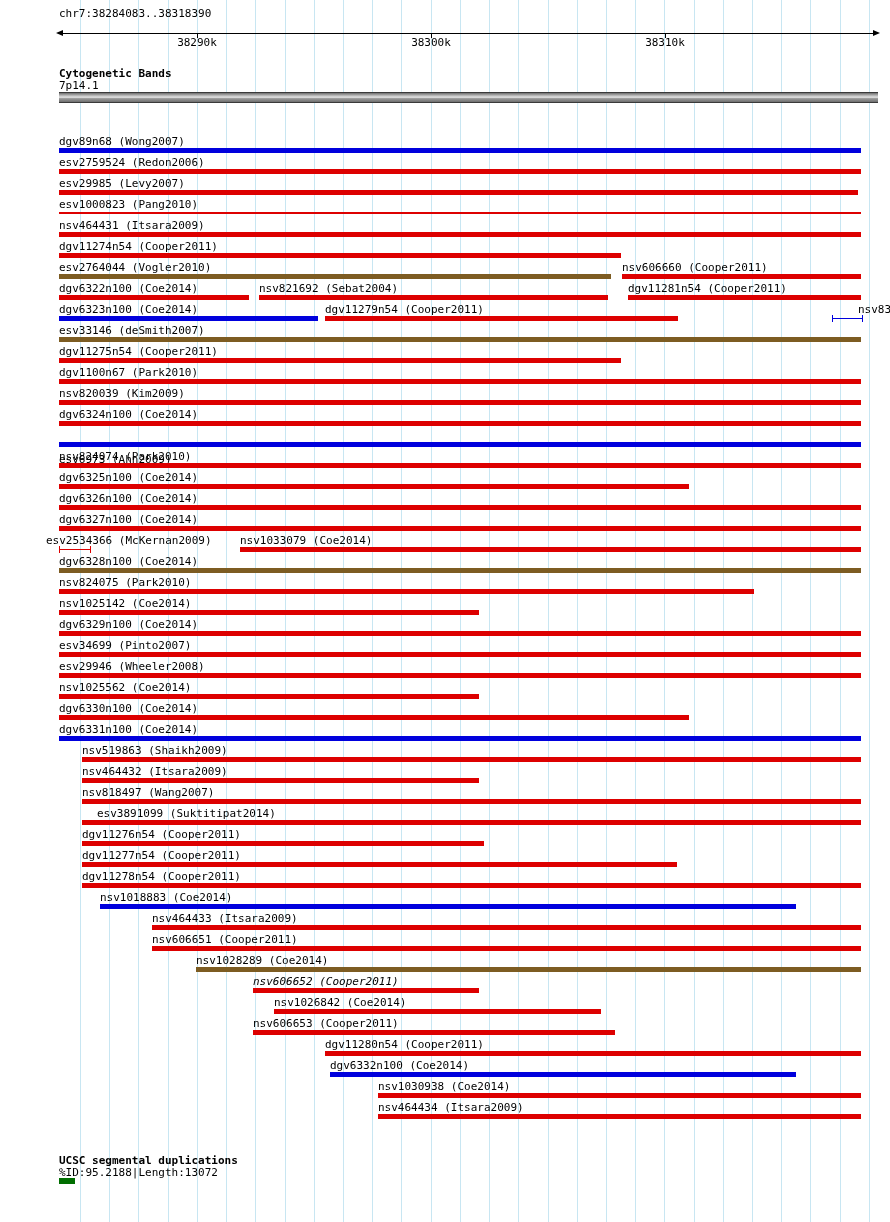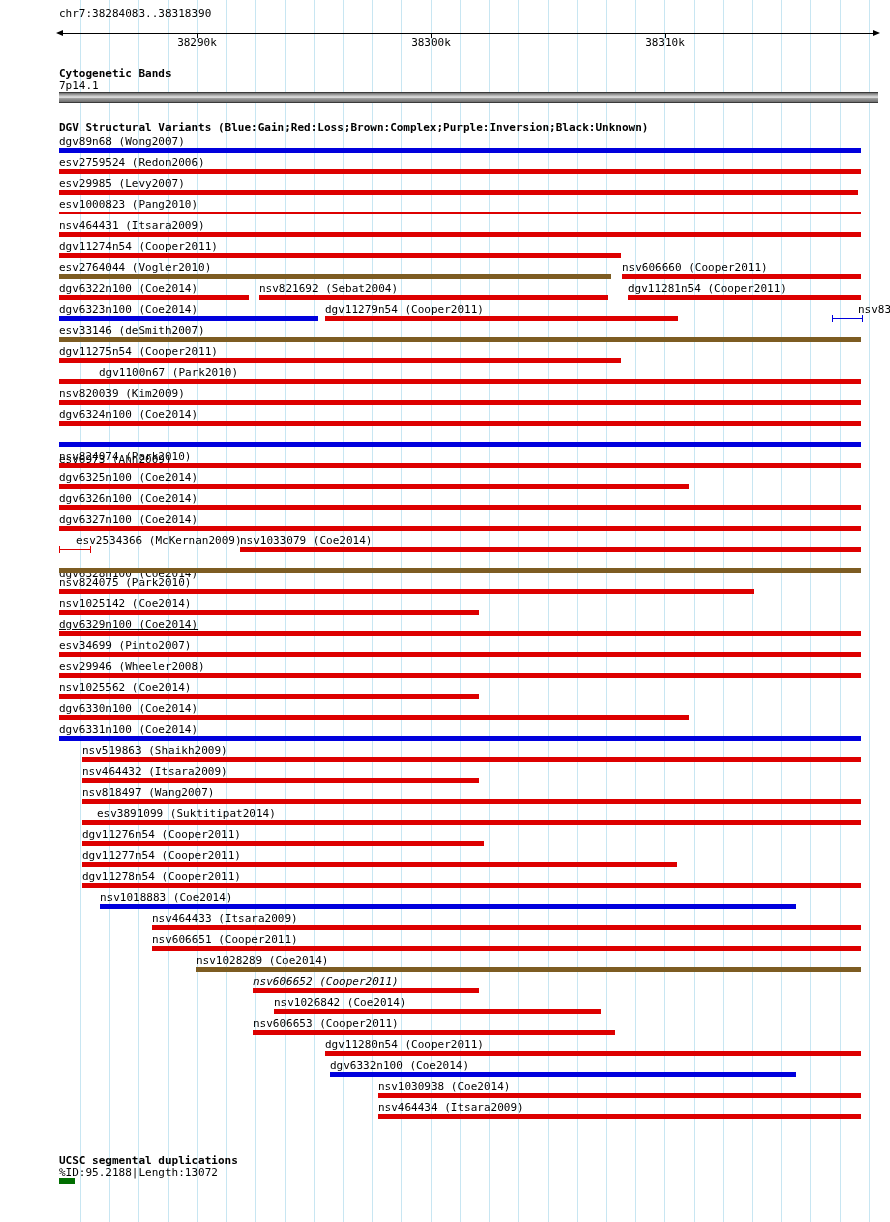--- a/index.html
+++ b/index.html
@@ -39,21 +39,20 @@
       <div class="tick" style="left: 431px;"></div>
       <div class="tick-label" style="left: 431px;">38300k</div>
       <div class="tick" style="left: 665px;"></div>
       <div class="tick-label" style="left: 665px;">38310k</div>
     </div>
 
   <div class="txt bold" style="left:59px;top:68px;">Cytogenetic Bands</div>
   <div class="txt" style="left:59px;top:80px;">7p14.1</div>
   <div class="cytoband-bar"></div>
 
-  <div class="txt bold" style="left:59px;top:122px;">DGV Structural Variants (Blue:Gain;Red:Loss;Brown:Complex;Purple:Inversion;Black:Unknown)</div>
   <div id="dgv-rows">
       <div class="txt" style="left: 59px; top: 136px;">dgv89n68 (Wong2007)</div>
       <div class="feat-bar" style="left: 59px; width: 802px; top: 148px; height: 5px; background: rgb(0, 0, 221);"></div>
       <div class="txt" style="left: 59px; top: 157px;">esv2759524 (Redon2006)</div>
       <div class="feat-bar" style="left: 59px; width: 802px; top: 169px; height: 5px; background: rgb(221, 0, 0);"></div>
       <div class="txt" style="left: 59px; top: 178px;">esv29985 (Levy2007)</div>
       <div class="feat-bar" style="left: 59px; width: 799px; top: 190px; height: 5px; background: rgb(221, 0, 0);"></div>
       <div class="txt" style="left: 59px; top: 199px;">esv1000823 (Pang2010)</div>
       <div class="feat-bar" style="left: 59px; width: 802px; top: 212px; height: 2px; background: rgb(221, 0, 0);"></div>
       <div class="txt" style="left: 59px; top: 220px;">nsv464431 (Itsara2009)</div>
@@ -73,47 +72,47 @@
       <div class="txt" style="left: 59px; top: 304px;">dgv6323n100 (Coe2014)</div>
       <div class="feat-bar" style="left: 59px; width: 259px; top: 316px; height: 5px; background: rgb(0, 0, 221);"></div>
       <div class="txt" style="left: 325px; top: 304px;">dgv11279n54 (Cooper2011)</div>
       <div class="feat-bar" style="left: 325px; width: 353px; top: 316px; height: 5px; background: rgb(221, 0, 0);"></div>
       <div class="txt" style="left: 830px; top: 304px; margin-left: 28px;">nsv830965</div>
       <div class="feat-bar" style="left: 832px; width: 29px; top: 315px; height: 7px; border-left: 1px solid rgb(0, 0, 221); border-right: 1px solid rgb(0, 0, 221); background: linear-gradient(transparent 3px, rgb(0, 0, 221) 3px, rgb(0, 0, 221) 4px, transparent 4px);"></div>
       <div class="txt" style="left: 59px; top: 325px;">esv33146 (deSmith2007)</div>
       <div class="feat-bar" style="left: 59px; width: 802px; top: 337px; height: 5px; background: rgb(125, 92, 34);"></div>
       <div class="txt" style="left: 59px; top: 346px;">dgv11275n54 (Cooper2011)</div>
       <div class="feat-bar" style="left: 59px; width: 562px; top: 358px; height: 5px; background: rgb(221, 0, 0);"></div>
-      <div class="txt" style="left: 59px; top: 367px; margin-left: 40px;">dgv1100n67 (Park2010)</div>
+      <div class="txt" style="left: 59px; top: 367px;">dgv1100n67 (Park2010)</div>
       <div class="feat-bar" style="left: 59px; width: 802px; top: 379px; height: 5px; background: rgb(221, 0, 0);"></div>
       <div class="txt" style="left: 59px; top: 388px;">nsv820039 (Kim2009)</div>
       <div class="feat-bar" style="left: 59px; width: 802px; top: 400px; height: 5px; background: rgb(221, 0, 0);"></div>
       <div class="txt" style="left: 59px; top: 409px;">dgv6324n100 (Coe2014)</div>
       <div class="feat-bar" style="left: 59px; width: 802px; top: 421px; height: 5px; background: rgb(221, 0, 0);"></div>
       <div class="txt" style="left: 59px; top: 454px;">esv6973 (Ahn2009)</div>
       <div class="feat-bar" style="left: 59px; width: 802px; top: 442px; height: 5px; background: rgb(0, 0, 221);"></div>
       <div class="txt" style="left: 59px; top: 451px;">nsv824074 (Park2010)</div>
       <div class="feat-bar" style="left: 59px; width: 802px; top: 463px; height: 5px; background: rgb(221, 0, 0);"></div>
       <div class="txt" style="left: 59px; top: 472px;">dgv6325n100 (Coe2014)</div>
       <div class="feat-bar" style="left: 59px; width: 630px; top: 484px; height: 5px; background: rgb(221, 0, 0);"></div>
       <div class="txt" style="left: 59px; top: 493px;">dgv6326n100 (Coe2014)</div>
       <div class="feat-bar" style="left: 59px; width: 802px; top: 505px; height: 5px; background: rgb(221, 0, 0);"></div>
       <div class="txt" style="left: 59px; top: 514px;">dgv6327n100 (Coe2014)</div>
       <div class="feat-bar" style="left: 59px; width: 802px; top: 526px; height: 5px; background: rgb(221, 0, 0);"></div>
-      <div class="txt" style="left: 76px; top: 535px;">esv2534366 (McKernan2009)</div>
+      <div class="txt" style="left: 46px; top: 535px;">esv2534366 (McKernan2009)</div>
       <div class="feat-bar" style="left: 59px; width: 30px; top: 546px; height: 7px; border-left: 1px solid rgb(221, 0, 0); border-right: 1px solid rgb(221, 0, 0); background: linear-gradient(transparent 3px, rgb(221, 0, 0) 3px, rgb(221, 0, 0) 4px, transparent 4px);"></div>
       <div class="txt" style="left: 240px; top: 535px;">nsv1033079 (Coe2014)</div>
       <div class="feat-bar" style="left: 240px; width: 621px; top: 547px; height: 5px; background: rgb(221, 0, 0);"></div>
-      <div class="txt" style="left: 59px; top: 568px;">dgv6328n100 (Coe2014)</div>
+      <div class="txt" style="left: 59px; top: 556px;">dgv6328n100 (Coe2014)</div>
       <div class="feat-bar" style="left: 59px; width: 802px; top: 568px; height: 5px; background: rgb(125, 92, 34);"></div>
       <div class="txt" style="left: 59px; top: 577px;">nsv824075 (Park2010)</div>
       <div class="feat-bar" style="left: 59px; width: 695px; top: 589px; height: 5px; background: rgb(221, 0, 0);"></div>
       <div class="txt" style="left: 59px; top: 598px;">nsv1025142 (Coe2014)</div>
       <div class="feat-bar" style="left: 59px; width: 420px; top: 610px; height: 5px; background: rgb(221, 0, 0);"></div>
-      <div class="txt" style="left: 59px; top: 619px; text-decoration: underline;">dgv6329n100 (Coe2014)</div>
+      <div class="txt" style="left: 59px; top: 619px;">dgv6329n100 (Coe2014)</div>
       <div class="feat-bar" style="left: 59px; width: 802px; top: 631px; height: 5px; background: rgb(221, 0, 0);"></div>
       <div class="txt" style="left: 59px; top: 640px;">esv34699 (Pinto2007)</div>
       <div class="feat-bar" style="left: 59px; width: 802px; top: 652px; height: 5px; background: rgb(221, 0, 0);"></div>
       <div class="txt" style="left: 59px; top: 661px;">esv29946 (Wheeler2008)</div>
       <div class="feat-bar" style="left: 59px; width: 802px; top: 673px; height: 5px; background: rgb(221, 0, 0);"></div>
       <div class="txt" style="left: 59px; top: 682px;">nsv1025562 (Coe2014)</div>
       <div class="feat-bar" style="left: 59px; width: 420px; top: 694px; height: 5px; background: rgb(221, 0, 0);"></div>
       <div class="txt" style="left: 59px; top: 703px;">dgv6330n100 (Coe2014)</div>
       <div class="feat-bar" style="left: 59px; width: 630px; top: 715px; height: 5px; background: rgb(221, 0, 0);"></div>
       <div class="txt" style="left: 59px; top: 724px;">dgv6331n100 (Coe2014)</div>

